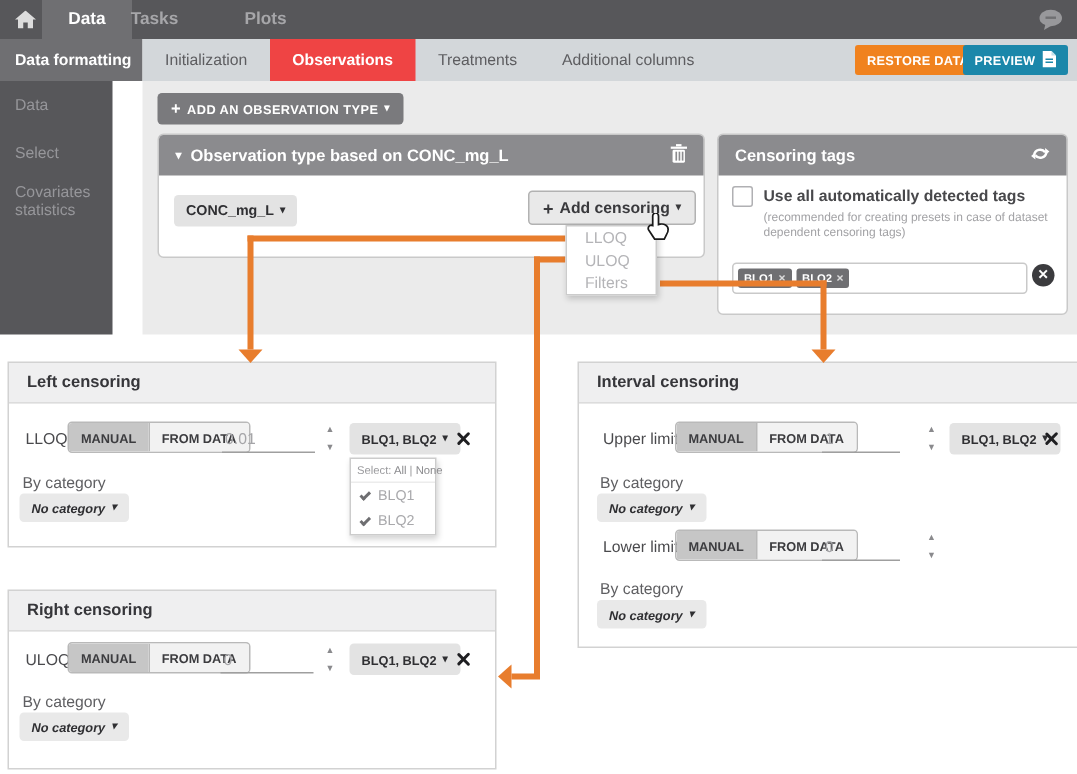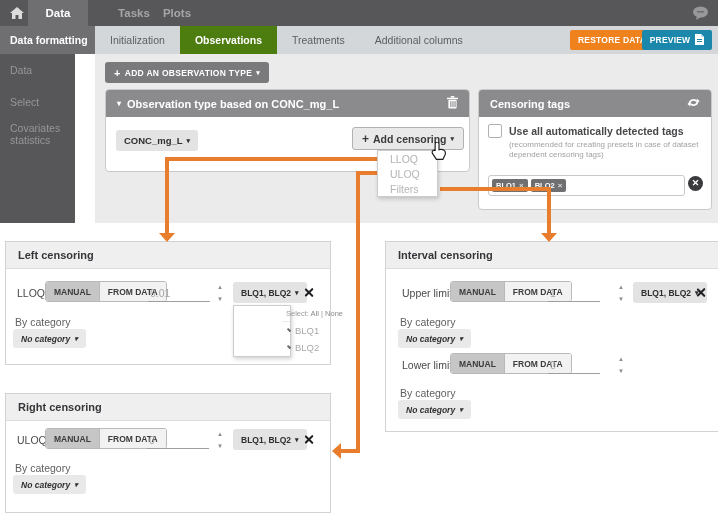--- a/index.html
+++ b/index.html
@@ -15,21 +15,21 @@
   .bubble{left:692px;top:6px;}
 
   
   .sidebar{left:0;top:26px;width:75px;height:197px;background:#57575a;}
   .side-item{position:absolute;left:0;width:95px;display:flex;align-items:center;padding-left:10px;font-size:10.5px;color:#96969a;}
   .side-item.active{background:#6f6f72;color:#fff;font-weight:bold;}
 
   
   .tabbar{left:95px;top:26px;width:623px;height:28px;background:#d3d7da;display:flex;}
   .subtab{height:28px;display:flex;align-items:center;padding:0 15px;font-size:10.5px;color:#5d5d60;}
-  .subtab.active{background:#4d7c0f;color:#fff;font-weight:bold;}
+  .subtab.active{background:#ef4444;color:#fff;font-weight:bold;}
   .btn-restore{left:570px;top:30px;height:20px;background:#f0821e;border-radius:2px;display:flex;align-items:center;padding:0 8px;font-size:8.5px;font-weight:bold;color:#fff;letter-spacing:.2px;}
   .btn-preview{left:642px;top:30px;height:20px;width:70px;background:#1b87aa;border-radius:2px;display:flex;align-items:center;justify-content:center;gap:5px;font-size:8.5px;font-weight:bold;color:#fff;letter-spacing:.2px;}
 
   .content{left:95px;top:54px;width:623px;height:169px;background:#ebebeb;}
 
   .btn-addtype{left:105px;top:62px;height:21px;background:#7a7a7d;border-radius:3px;display:inline-flex;align-items:center;gap:4px;padding:0 9px;font-size:8.5px;font-weight:bold;color:#fff;letter-spacing:.3px;}
 
   
   .dpanel{background:#fff;border:1px solid #c9c9c9;border-radius:4px;}
   .dpanel-h{position:absolute;left:0;top:0;right:0;height:27px;background:#8b8b8e;border-radius:3px 3px 0 0;display:flex;align-items:center;padding:0 11px;font-size:11px;font-weight:bold;color:#fff;}
@@ -90,21 +90,21 @@
 
 <div class="stage">
 
   <div class="abs topbar">
     <div class="abs home">
       <svg width="14" height="12" viewBox="0 0 14 12">
           <path d="M7 0 L14 6 H12 V12 H8.5 V8 H5.5 V12 H2 V6 H0 Z" fill="#dcdcdc"></path>
         </svg>
     </div>
     <div class="abs toptab active" style="left:28px;width:60px;">Data</div>
-    <div class="abs toptab" style="left:111px;width:46px;">Tasks</div>
+    <div class="abs toptab" style="left:80px;width:46px;">Tasks</div>
     <div class="abs toptab" style="left:154px;width:46px;">Plots</div>
     <div class="abs bubble">
       <svg width="17" height="14" viewBox="0 0 17 14">
           <ellipse cx="8.5" cy="6" rx="7.5" ry="5.5" fill="#98989b"></ellipse>
           <path d="M5 10 L4 14 L10 10.5 Z" fill="#98989b"></path>
           <rect x="5" y="5" width="7" height="1.6" fill="#6f6f72"></rect>
         </svg>
     </div>
   </div>
 
@@ -237,21 +237,21 @@
       <span>▼</span>
     </div>
   <div class="abs btn-gray" style="left:233px;top:282px;font-size:8.5px;">
     <span>BLQ1, BLQ2</span>
     <span class="caret">▾</span>
   </div>
   <div class="abs xicon" style="left:303px;top:287px;">
       <i></i>
       <i></i>
     </div>
-  <div class="abs seldd" style="left:233px;top:305px;padding-left:48px;">
+  <div class="abs seldd" style="left:233px;top:305px;">
     <div class="seldd-head">
       <span>Select:</span>
       <a href="#">All</a>
       <span>|</span>
       <a href="#">None</a>
     </div>
     <div class="seldd-item">
         <span class="chk"></span>
         <span>BLQ1</span>
       </div>

